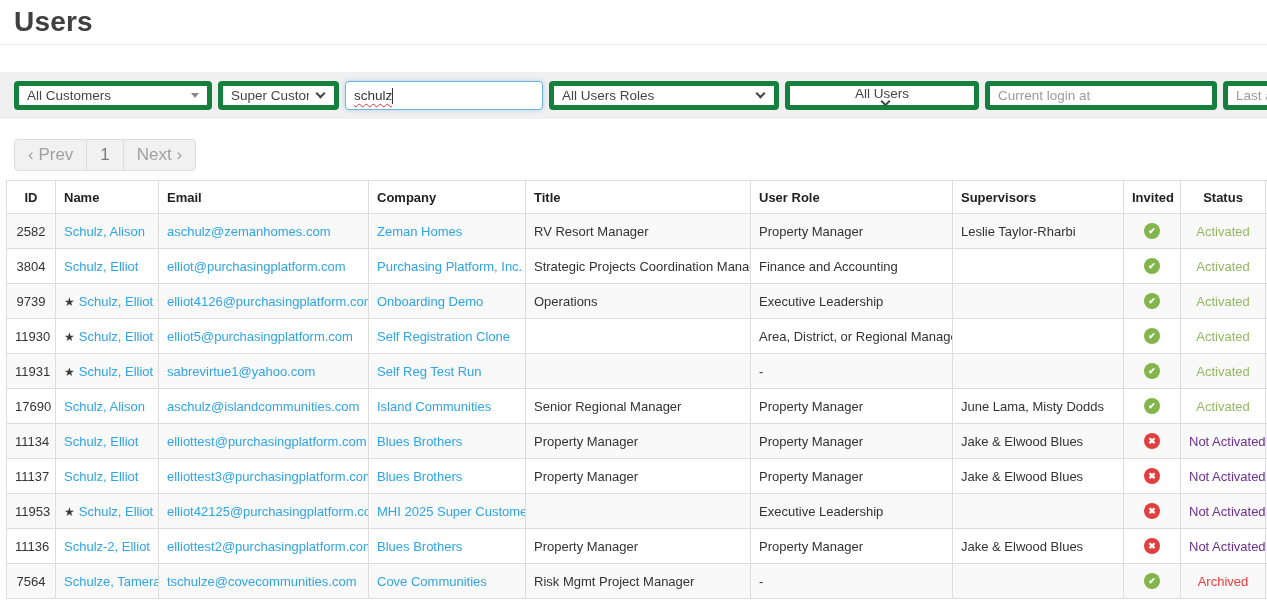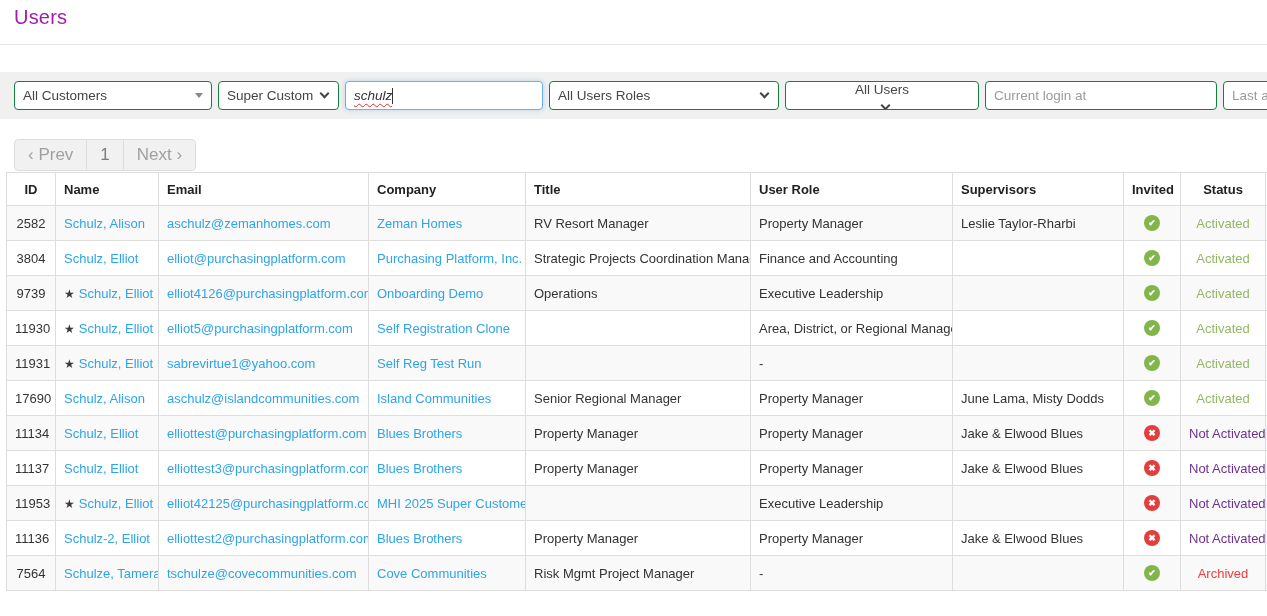--- a/index.html
+++ b/index.html
@@ -6,35 +6,35 @@
   html,body { margin:0; padding:0; }
   body {
     width:1267px; height:616px; overflow:hidden; position:relative;
     background:#fff; color:#333;
     font-family:"Liberation Sans", sans-serif; font-size:13px;
   }
 
   
   .page-title {
     position:absolute; top:6px; left:14px;
-    font-size:20px; font-weight:normal; color:#a21caf; letter-spacing:.2px;
+    font-size:28px; font-weight:bold; color:#404040; letter-spacing:.2px;
   }
   .title-divider {
     position:absolute; top:44px; left:0; width:100%; height:0;
     border-bottom:1px solid #e7e7e7;
   }
 
   
   .filter-bar {
     position:absolute; top:72px; left:0; width:100%; height:47px;
     background:#f0f0f0;
     display:flex; align-items:center; padding-left:14px;
   }
   .ctl {
-    height:29px; background:#fff; border:1px solid #15803d; border-radius:4px;
+    height:29px; background:#fff; border:5px solid #15803d; border-radius:4px;
     display:flex; align-items:center; padding:0 8px;
     font-size:13.5px; color:#454545; margin-right:6px; flex:none;
     white-space:nowrap; overflow:hidden;
   }
   .ctl .lbl { flex:1 1 auto; overflow:hidden; }
   .caret-tri {
     flex:none; width:0; height:0; margin-left:6px;
     border-left:4px solid transparent; border-right:4px solid transparent;
     border-top:5px solid #888;
   }
@@ -62,21 +62,21 @@
   }
   .page-btn {
     background:#f1f1f1; border:1px solid #ddd; margin-left:-1px;
     padding:7px 13px; font-size:17px; color:#a0a0a0; line-height:16px;
   }
   .page-btn:first-child { margin-left:0; border-top-left-radius:4px; border-bottom-left-radius:4px; }
   .page-btn:last-child  { border-top-right-radius:4px; border-bottom-right-radius:4px; }
   .page-btn.current { color:#7d7d7d; }
 
   
-  .table-wrap { position:absolute; top:172px; left:6px; width:1261px; overflow:hidden; }
+  .table-wrap { position:absolute; top:180px; left:6px; width:1261px; overflow:hidden; }
   table { border-collapse:collapse; table-layout:fixed; width:1284px; background:#fff; }
   th, td {
     border:1px solid #ddd; padding:0 8px; font-size:13px;
     white-space:nowrap; overflow:hidden;
   }
   thead th { height:33px; font-weight:bold; color:#222; text-align:left; background:#fff; }
   tbody td { height:35px; color:#333; }
   tbody tr:nth-child(odd) td { background:#f9f9f9; }
   th.c-id, td.c-id, th.c-invited, td.c-invited, th.c-status, td.c-status { text-align:center; }
   a.cell-link { color:#2fa4e7; text-decoration:none; }
@@ -100,21 +100,21 @@
 
 <div class="filter-bar">
   <div class="ctl" style="width:198px;">
     <span class="lbl">All Customers</span>
     <span class="caret-tri"></span>
   </div>
   <div class="ctl" style="width:121px;">
     <span class="lbl">Super Customer</span>
     <span class="chev"></span>
   </div>
-  <div class="ctl search-box" style="width:198px;font-style:italic;">
+  <div class="ctl search-box" style="width:198px;">
     <span class="search-text">schulz</span>
       <span class="caret-bar"></span>
   </div>
   <div class="ctl" style="width:230px;">
     <span class="lbl">All Users Roles</span>
     <span class="chev"></span>
   </div>
   <div class="ctl" style="width:194px;flex-direction:column;">
     <span class="lbl">All Users</span>
     <span class="chev"></span>

